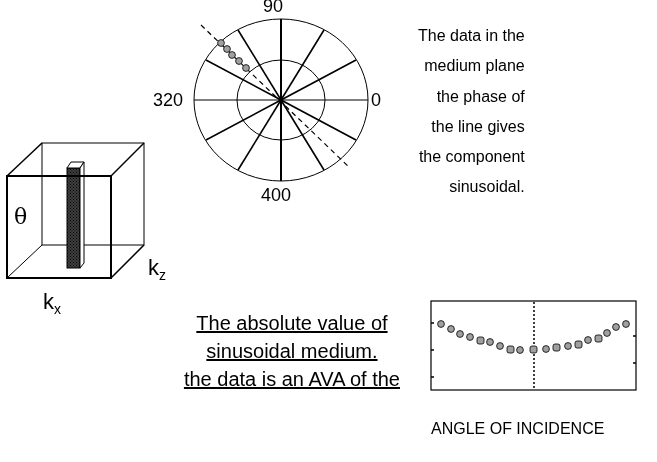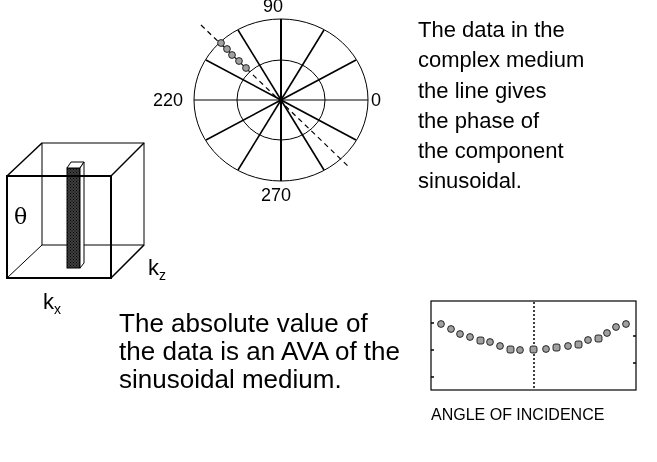--- a/index.html
+++ b/index.html
@@ -1,24 +1,24 @@
 <!DOCTYPE html>
 <html><head>
   <meta charset="utf-8">
   <style>
     html, body { margin: 0; padding: 0; background: #ffffff; }
     body { width: 657px; height: 462px; position: relative; overflow: hidden;
            font-family: "Liberation Sans", sans-serif; color: #000; }
     .abs { position: absolute; }
     svg { position: absolute; left: 0; top: 0; }
-    .right-text { left: 418px; top: 15px; font-size: 22px; line-height: 30.3px; }
+    .right-text { left: 418px; top: 21px; font-size: 16px; line-height: 30.3px; text-align: right; }
     .right-text div { white-space: nowrap; }
-    .ava-text { right: 257px; top: 309px; font-size: 26px; line-height: 28px; text-align: left; white-space: nowrap; }
+    .ava-text { right: 257px; top: 309px; font-size: 20px; line-height: 28px; text-align: center; white-space: nowrap; text-decoration: underline; }
     .lbl { font-size: 18px; }
-    .axis-title { left: 431px; top: 406px; font-size: 16px; letter-spacing: 0; white-space: nowrap; }
+    .axis-title { left: 431px; top: 420px; font-size: 16px; letter-spacing: 0; white-space: nowrap; }
   </style>
 </head>
 <body>
 
 <svg width="657" height="462" viewBox="0 0 657 462">
 
   <g>
     <ellipse cx="281" cy="100" rx="87" ry="81" fill="none" stroke="#000" stroke-width="1"></ellipse>
     <ellipse cx="281" cy="100" rx="44" ry="40" fill="none" stroke="#000" stroke-width="1"></ellipse>
     <g stroke="#000" stroke-width="1.6">
@@ -61,41 +61,41 @@
     <rect x="67" y="168" width="13" height="100" fill="url(#dots)" stroke="#000" stroke-width="1"></rect>
     <polygon points="67,168 71,162 84,162 80,168" fill="#fff" stroke="#000" stroke-width="1"></polygon>
     <polygon points="80,168 84,162 84,263 80,268" fill="#fff" stroke="#000" stroke-width="1"></polygon>
 
     <rect x="7" y="176" width="104" height="102" stroke-width="2"></rect>
 
   </g>
 </svg>
 
 <div class="abs lbl" style="left:263px; top:-4px;">90</div>
-<div class="abs lbl" style="left:153px; top:90px;">220</div>
+<div class="abs lbl" style="left:153px; top:90px;">320</div>
 <div class="abs lbl" style="left:371px; top:90px;">0</div>
-<div class="abs lbl" style="left:261px; top:185px;">270</div>
+<div class="abs lbl" style="left:261px; top:185px;">400</div>
 
 <div class="abs" style="left:14px; top:204px; font-size:22px; font-family:'DejaVu Serif', serif;">θ</div>
 <div class="abs" style="left:148px; top:255px; font-size:22px;"><span>k</span><sub style="font-size:14px;">z</sub></div>
 <div class="abs" style="left:43px; top:289px; font-size:22px;"><span>k</span><sub style="font-size:14px;">x</sub></div>
 
 <div class="abs right-text">
   <div>The data in the</div>
-  <div>complex medium</div>
+  <div>medium plane</div>
+  <div>the phase of</div>
   <div>the line gives</div>
-  <div>the phase of</div>
   <div>the component</div>
   <div>sinusoidal.</div>
 </div>
 
 <div class="abs ava-text">
   <div>The absolute value of</div>
+  <div>sinusoidal medium.</div>
   <div>the data is an AVA of the</div>
-  <div>sinusoidal medium.</div>
 </div>
 
 <svg width="657" height="462" viewBox="0 0 657 462">
   <rect x="431" y="301" width="205" height="89" fill="none" stroke="#000" stroke-width="1.2"></rect>
   <g stroke="#000" stroke-width="1.5">
     <line x1="431" y1="323" x2="434" y2="323"></line>
     <line x1="431" y1="350" x2="434" y2="350"></line>
     <line x1="431" y1="377" x2="434" y2="377"></line>
     <line x1="633" y1="336" x2="636" y2="336"></line>
     <line x1="633" y1="363" x2="636" y2="363"></line>

